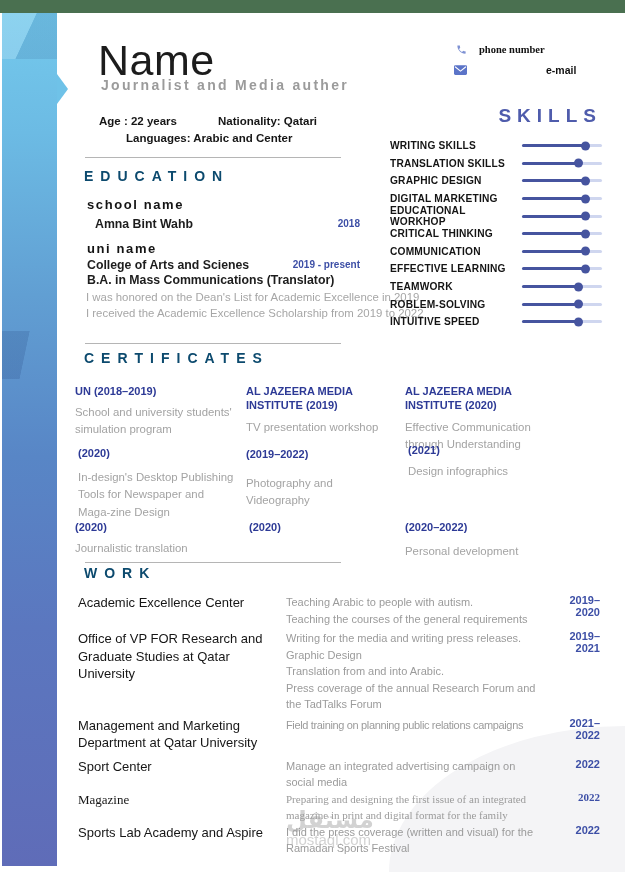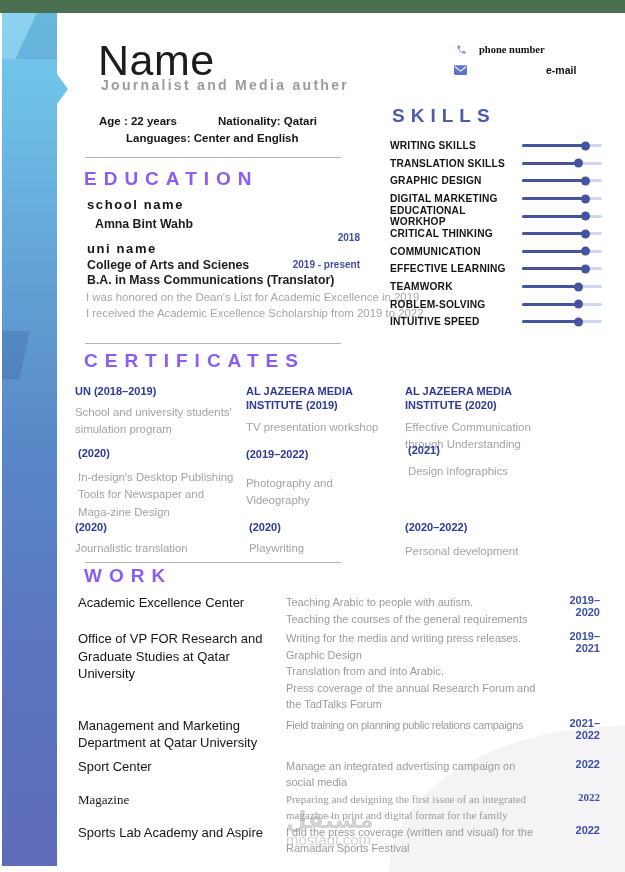--- a/index.html
+++ b/index.html
@@ -31,29 +31,29 @@
   .c-phone{left:456px;top:44px;font-family:Liberation Serif, serif;}
   .c-phone .clabel{margin-left:12px;}
   .c-mail{left:454px;top:64px;}
   .c-mail .clabel{margin-left:79px;}
   
   .profile span{position:absolute;font-size:11.5px;font-weight:700;color:#161616;z-index:2;}
   .p-age{left:99px;top:115px;}
   .p-nat{left:218px;top:115px;}
   .p-lang{left:126px;top:132px;}
   
-  .sec-head{position:absolute;font-size:19px;font-weight:800;letter-spacing:7px;color:#8b5cf6;z-index:2;}
+  .sec-head{position:absolute;font-size:14px;font-weight:800;letter-spacing:7px;color:#0c4a6e;z-index:2;}
   .edu-label{position:absolute;left:87px;font-size:13px;font-weight:700;letter-spacing:1.6px;color:#141414;z-index:2;}
   .edu-inst{position:absolute;font-size:12.3px;font-weight:600;color:#1d1d1d;z-index:2;}
   .edu-date{position:absolute;left:85px;width:275px;text-align:right;font-size:10px;font-weight:800;color:#3d4fa6;z-index:2;}
   .edu-detail{position:absolute;left:87px;top:273px;font-size:12.3px;font-weight:600;color:#1d1d1d;z-index:2;}
   .edu-note{position:absolute;left:86px;font-size:11.4px;color:#a6a6a6;z-index:2;}
   
   .skills{position:absolute;left:390px;top:105px;width:212px;z-index:2;}
-  .skills .sec-head-inline{font-size:19px;font-weight:800;letter-spacing:6px;color:#4f5cac;margin:0 0 10px 2px;}
+  .skills .sec-head-inline{font-size:19px;font-weight:800;letter-spacing:6px;color:#4f5cac;margin:0 0 10px 2px;text-align:right;}
   .skill-row{display:flex;align-items:center;height:17.6px;}
   .skill-label{font-size:10.2px;font-weight:700;color:#141414;letter-spacing:.2px;flex:1;}
   .slider{position:relative;width:80px;height:9px;flex-shrink:0;}
   .slider .track{position:absolute;left:0;top:3px;width:100%;height:3px;background:#cfd6ef;border-radius:2px;}
   .slider .fill{position:absolute;left:0;top:3px;height:3px;background:#46549f;border-radius:2px;}
   .slider .fill::after{content:"";position:absolute;right:-4px;top:50%;transform:translateY(-50%);
         width:9px;height:9px;border-radius:50%;background:#46549f;}
   
   .cert-cell{position:absolute;z-index:2;}
   .cert-title{font-size:11px;font-weight:800;color:#2d3a96;line-height:1.3;}
@@ -102,30 +102,30 @@
           <rect x="0" y="0" width="24" height="18" rx="2.5" fill="#5b74c8"></rect>
           <path d="M2 3l10 8L22 3" fill="none" stroke="#ffffff" stroke-width="2"></path>
         </svg>
     </span>
     <span class="clabel">e-mail</span>
   </div>
 
   <div class="profile">
     <span class="p-age">Age : 22 years</span>
     <span class="p-nat">Nationality: Qatari</span>
-    <span class="p-lang">Languages: Center and English</span>
+    <span class="p-lang">Languages: Arabic and Center</span>
   </div>
 
   <div class="divider" style="top:157px"></div>
 
   <div class="sec-head" style="left:84px;top:168px">EDUCATION</div>
 
   <div class="edu-label" style="top:197px">school name</div>
   <div class="edu-inst" style="left:95px;top:217px">Amna Bint Wahb</div>
-  <div class="edu-date" style="top:232px">2018</div>
+  <div class="edu-date" style="top:218px">2018</div>
 
   <div class="edu-label" style="top:241px">uni name</div>
   <div class="edu-inst" style="left:87px;top:258px">College of Arts and Scienes</div>
   <div class="edu-date" style="top:259px">2019 - present</div>
   <div class="edu-detail">B.A. in Mass Communications (Translator)</div>
 
   <div class="edu-note" style="top:291px">I was honored on the Dean's List for Academic Excellence in 2019</div>
   <div class="edu-note" style="top:307px">I received the Academic Excellence Scholarship from 2019 to 2022</div>
 
   <div class="skills">
@@ -230,21 +230,20 @@
   <div class="cert-cell c2" style="left:246px;top:384px">
     <div class="cert-title">AL JAZEERA MEDIA INSTITUTE (2019)</div>
     <div class="cert-desc">TV presentation workshop</div>
   </div>
   <div class="cert-cell c2" style="left:246px;top:447px">
     <div class="cert-title">(2019–2022)</div>
     <div class="cert-desc mt-big">Photography and Videography</div>
   </div>
   <div class="cert-cell c2" style="left:249px;top:520px">
     <div class="cert-title">(2020)</div>
-    <div class="cert-desc">Playwriting</div>
   </div>
 
   <div class="cert-cell c3" style="left:405px;top:384px">
     <div class="cert-title">AL JAZEERA MEDIA INSTITUTE (2020)</div>
     <div class="cert-desc">Effective Communication through Understanding</div>
   </div>
   <div class="cert-cell c3" style="left:408px;top:443px">
     <div class="cert-title">(2021)</div>
     <div class="cert-desc">Design infographics</div>
   </div>

